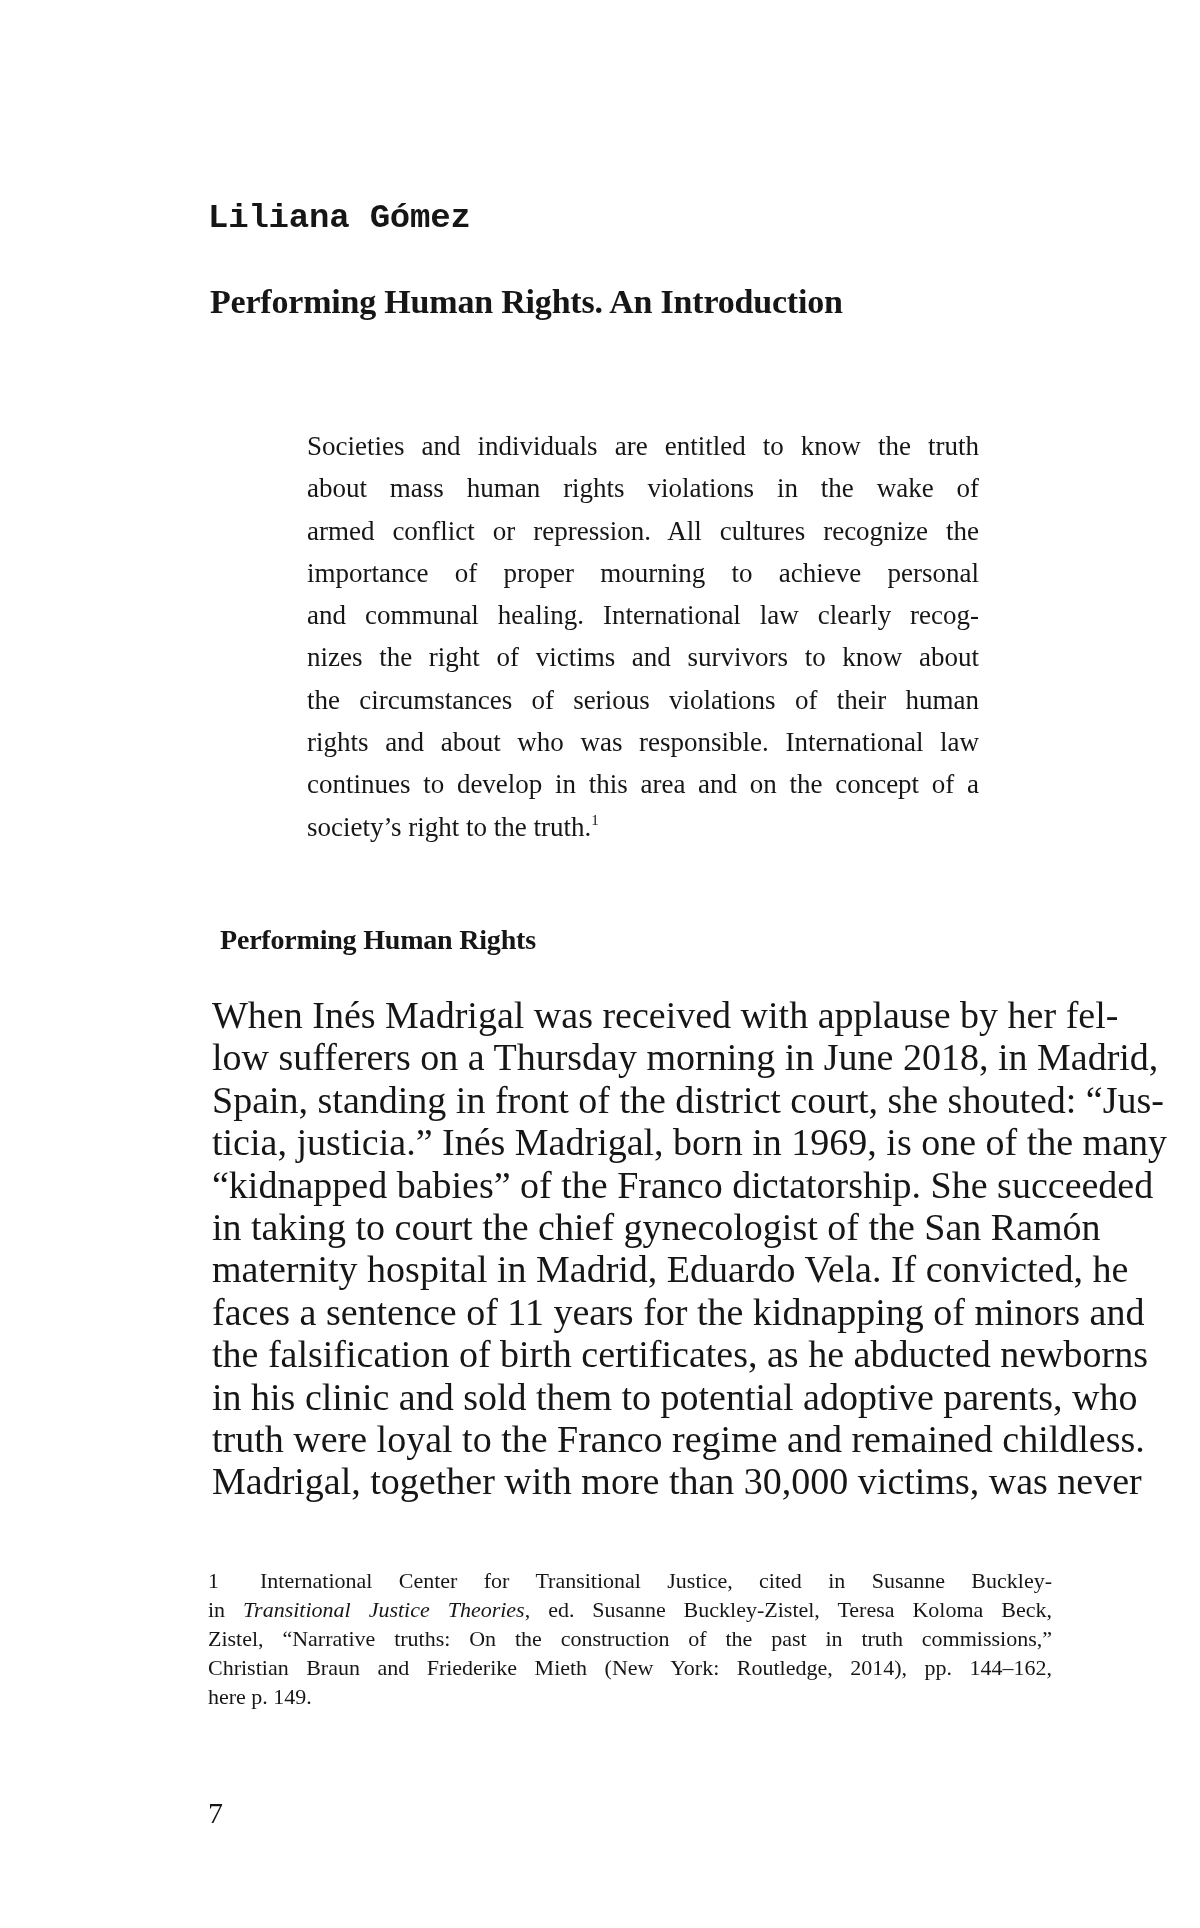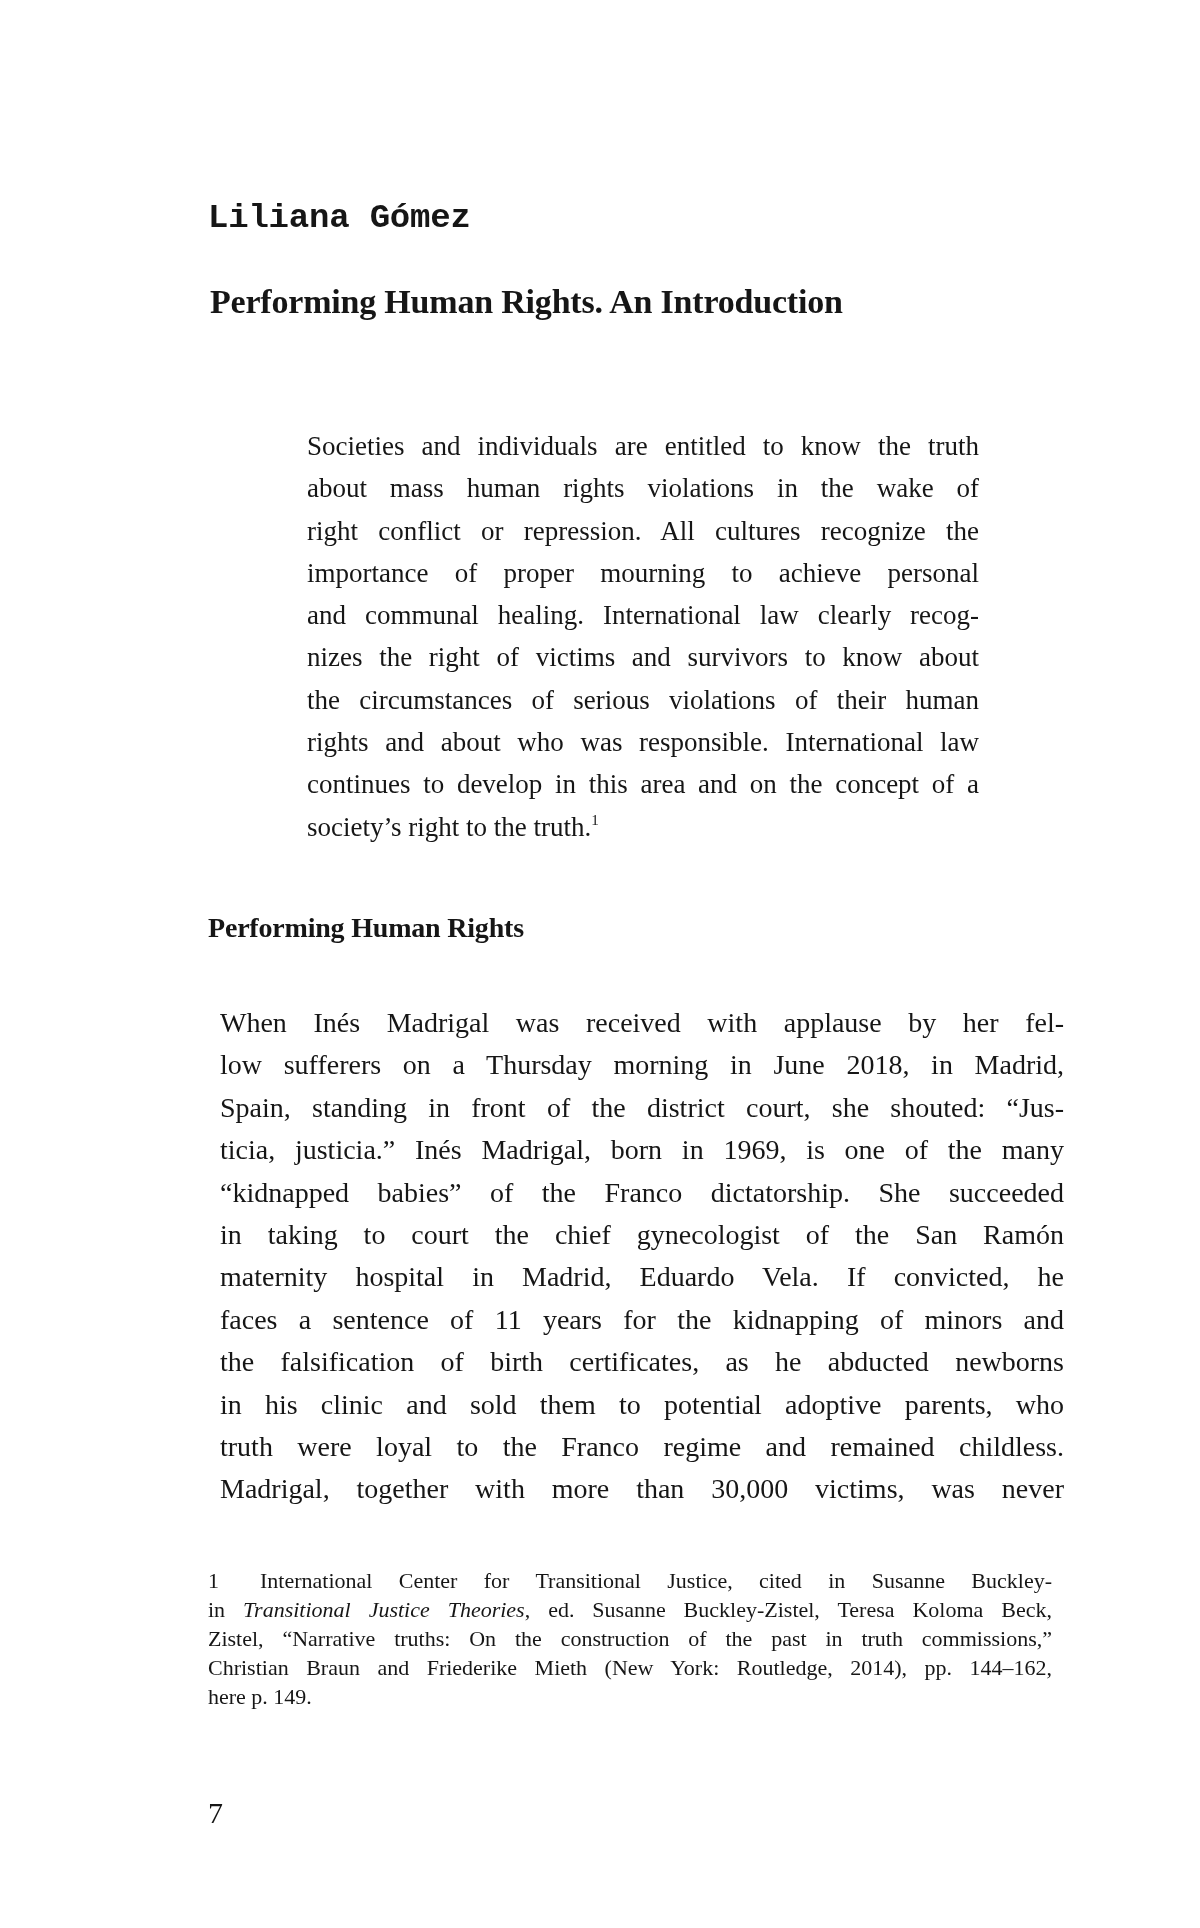--- a/index.html
+++ b/index.html
@@ -28,27 +28,27 @@
     text-align: justify;
   }
   .epigraph .line, .body .line, .footnote .line {
     display: block; text-align: justify; text-align-last: justify; white-space: nowrap;
   }
   .epigraph .line.last, .body .line.last, .footnote .line.last { text-align-last: left; }
   sup.fnref { font-size: 15px; vertical-align: 11px; line-height: 0; }
   .section-heading {
     left: 208px; top: 910px;
     font-family: "Liberation Serif", serif;
-    font-weight: bold; font-size: 28px; line-height: 36px; margin: 0;
+    font-weight: bold; font-size: 28px; line-height: 36px; margin: 12px;
     letter-spacing: -0.2px;
   }
   .body {
     left: 208px; top: 990px; width: 844px;
     font-family: "Liberation Serif", serif;
-    font-size: 28px; line-height: 42.4px; margin: 12px;
+    font-size: 38px; line-height: 42.4px; margin: 4px;
   }
   .footnote {
     left: 208px; top: 1566px; width: 844px;
     font-family: "Liberation Serif", serif;
     font-size: 22px; line-height: 29px; margin: 0;
   }
   .footnote .fn-num { display: inline-block; width: 52px; }
   .footnote em { font-style: italic; }
   .page-number {
     left: 208px; top: 1795px;
@@ -58,21 +58,21 @@
 </style>
 </head>
 <body>
 
 <h1 class="abs author">Liliana Gómez</h1>
 <h2 class="abs title">Performing Human Rights. An Introduction</h2>
 
 <blockquote class="abs epigraph">
   <span class="line">Societies and individuals are entitled to know the truth</span>
   <span class="line">about mass human rights violations in the wake of</span>
-  <span class="line">right conflict or repression. All cultures recognize the</span>
+  <span class="line">armed conflict or repression. All cultures recognize the</span>
   <span class="line">importance of proper mourning to achieve personal</span>
   <span class="line">and communal healing. International law clearly recog-</span>
   <span class="line">nizes the right of victims and survivors to know about</span>
   <span class="line">the circumstances of serious violations of their human</span>
   <span class="line">rights and about who was responsible. International law</span>
   <span class="line">continues to develop in this area and on the concept of a</span>
   <span class="line last"><span>society’s right to the truth.</span><sup class="fnref">1</sup></span>
 </blockquote>
 
 <h3 class="abs section-heading">Performing Human Rights</h3>

